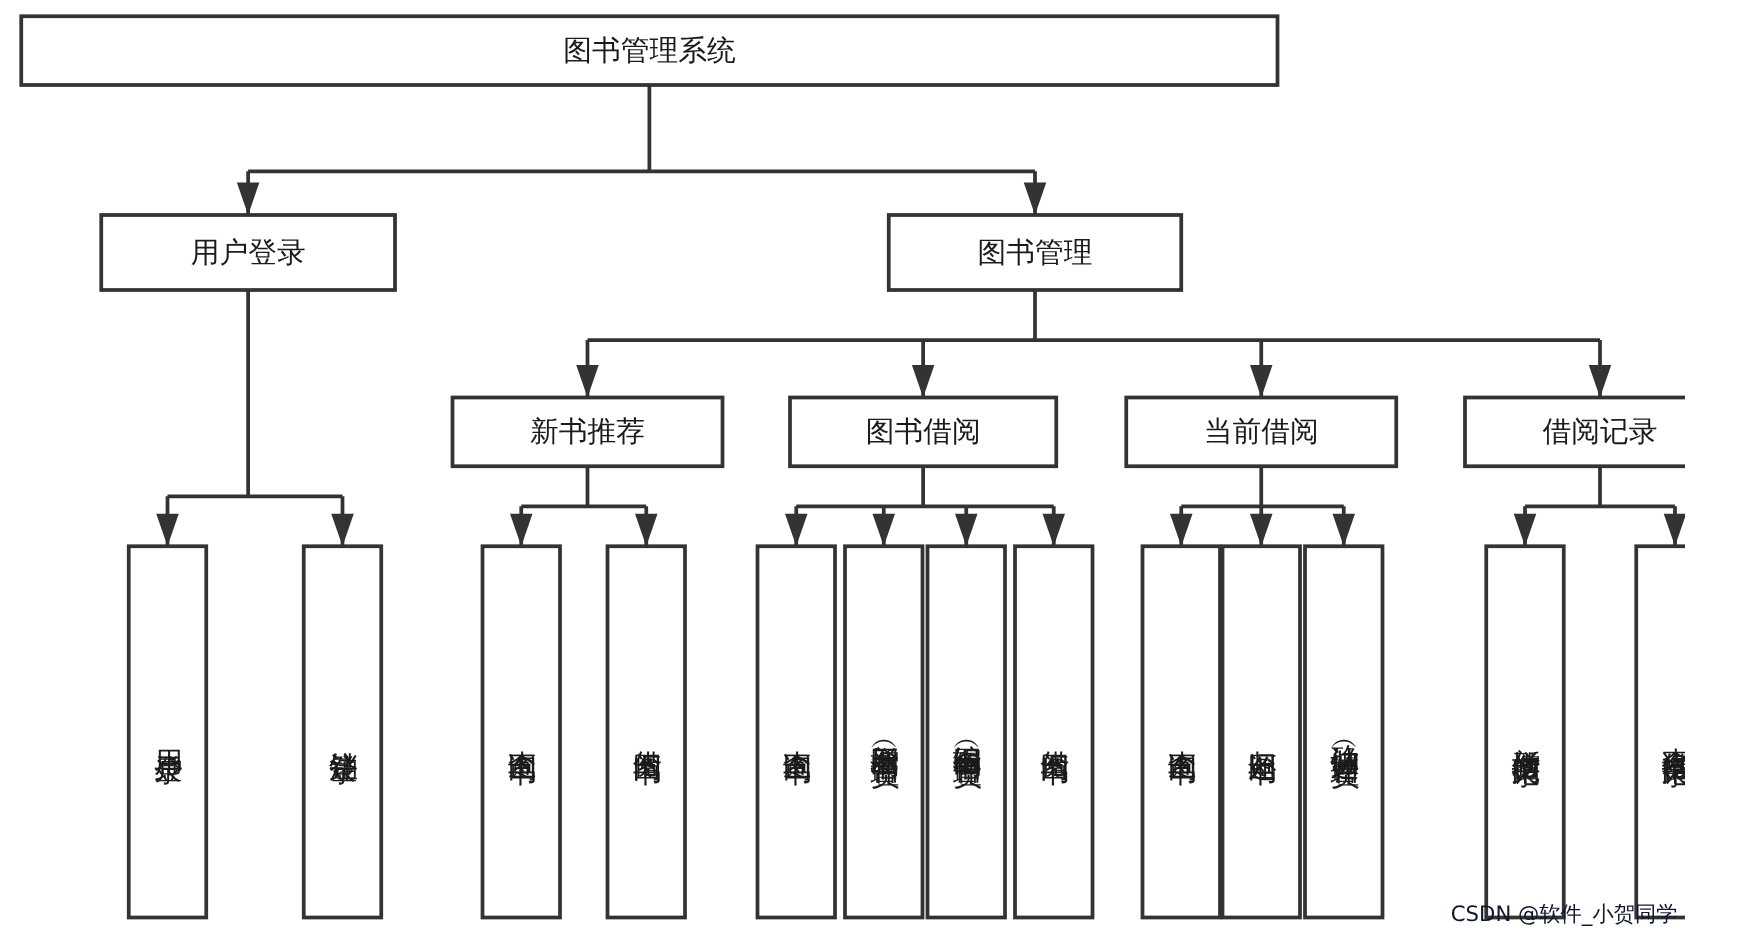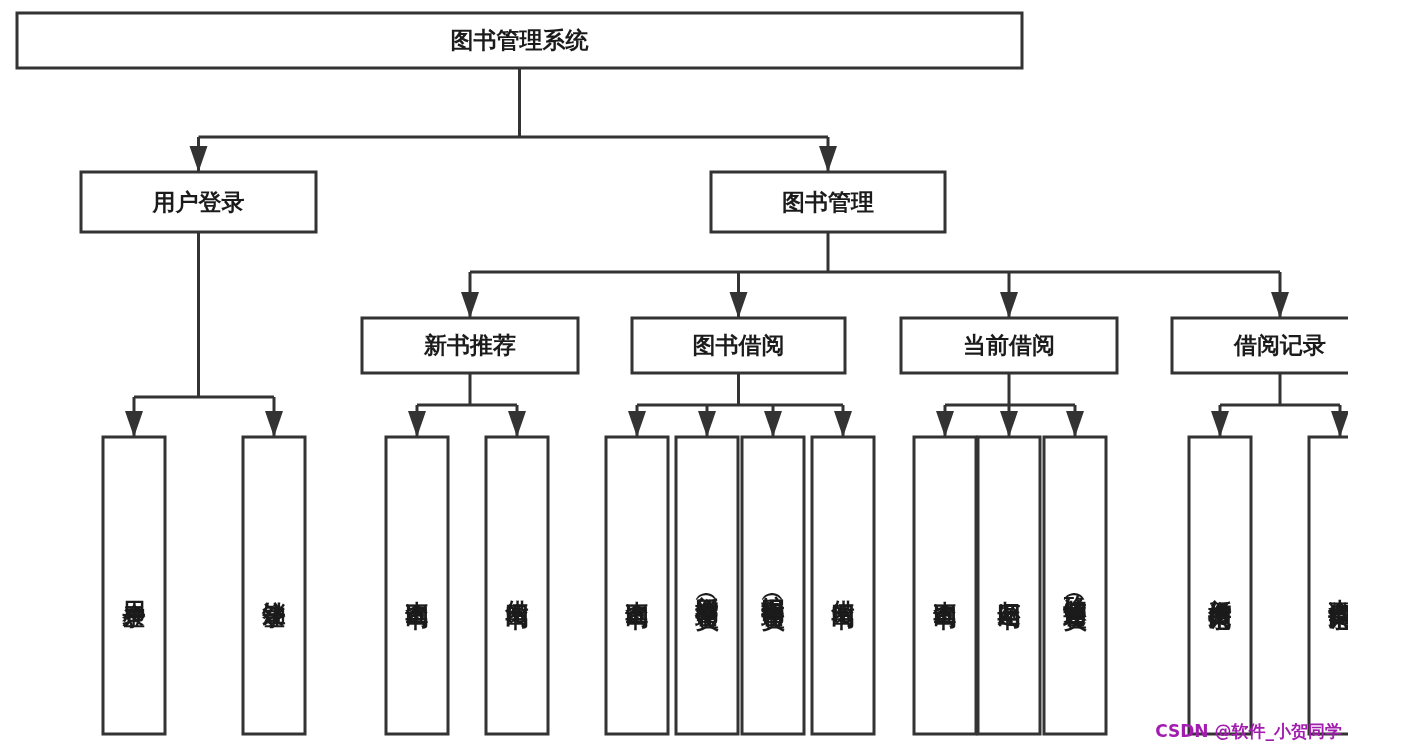--- a/index.html
+++ b/index.html
@@ -9,21 +9,20 @@
   }
   body {
     font-family: "DejaVu Sans", "Liberation Sans", sans-serif;
   }
   #diagram-root {
     position: relative;
     width: 1348px;
     height: 747px;
     background: #ffffff;
     overflow: hidden;
-    font-weight: bold;
   }
   svg.canvas {
     position: absolute;
     top: 0;
     left: 0;
     width: 1405px;
     height: 747px;
   }
   .node-box {
     fill: #ffffff;
@@ -62,21 +61,21 @@
     white-space: nowrap;
     pointer-events: none;
     user-select: none;
   }
   .watermark {
     position: absolute;
     right: 6px;
     bottom: 4px;
     font-family: "DejaVu Sans", "Liberation Sans", sans-serif;
     font-size: 17px;
-    color: #a21caf;
+    color: #0f172a;
     white-space: nowrap;
     user-select: none;
   }
 </style>
 </head>
 <body>
 
 <div id="diagram-root">
 
   <svg class="canvas" viewBox="0 0 1405 747">

